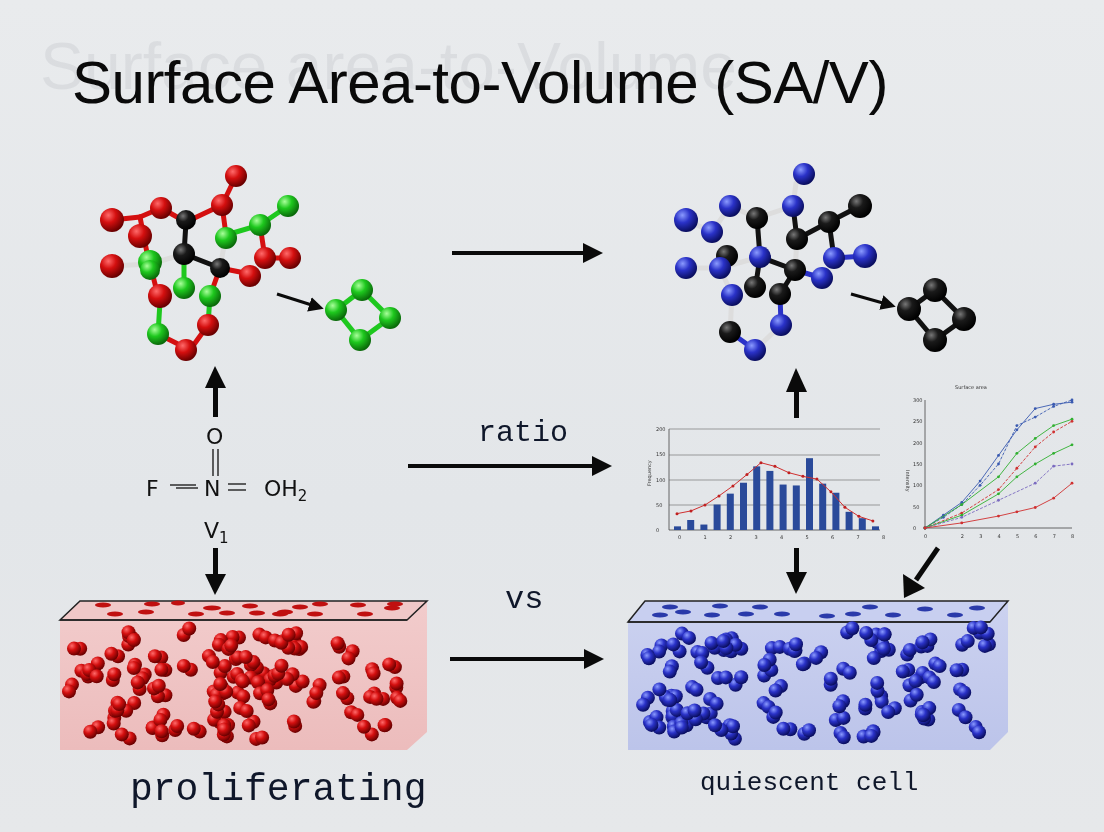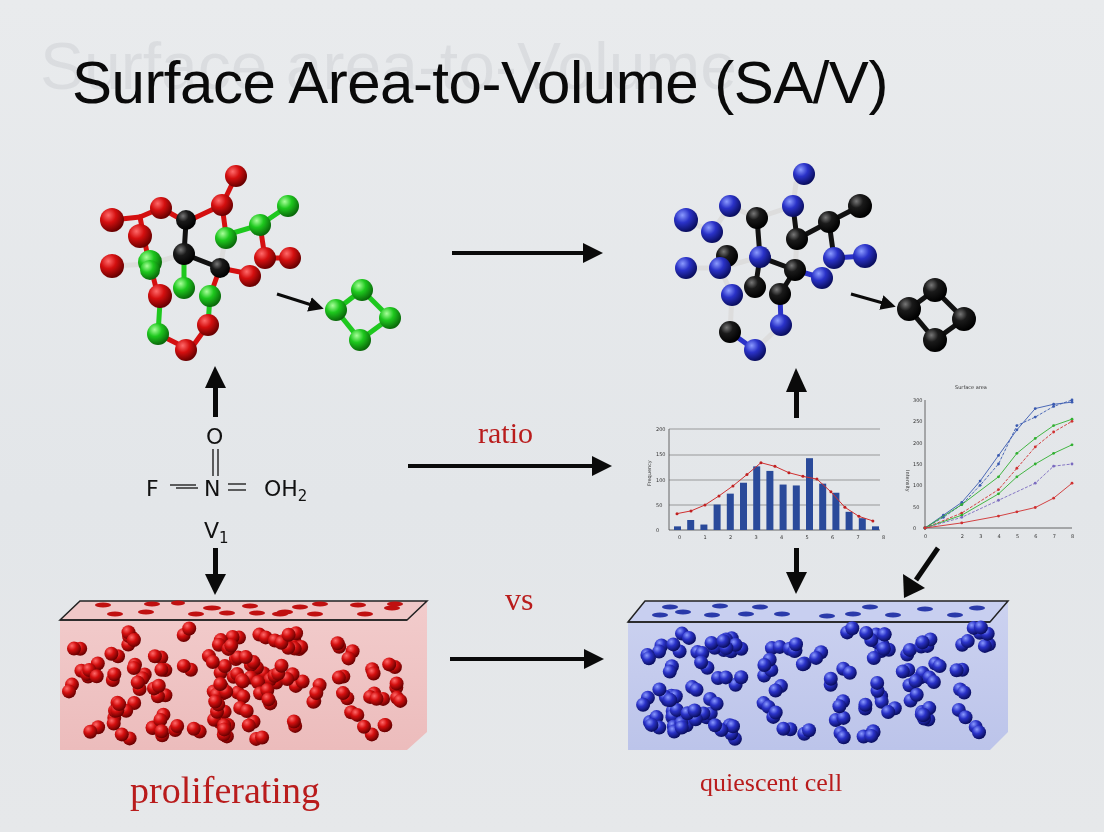--- a/index.html
+++ b/index.html
@@ -11,21 +11,21 @@
   .abs { position: absolute; }
   .title-ghost {
     position: absolute; left: 40px; top: 28px; font-size: 66px; color: #0f172a;
     opacity: 0.06; font-family: "Liberation Sans", sans-serif; white-space: nowrap;
   }
   .title {
     position: absolute; left: 72px; top: 48px; font-size: 60px; color: #0a0a0a;
     font-family: "Liberation Sans", sans-serif; white-space: nowrap; letter-spacing: -0.5px; text-align: right;
   }
   .label {
-    position: absolute; font-family: Liberation Serif, serif; color: #b91c1c; white-space: nowrap;
+    position: absolute; font-family: Liberation Mono, monospace; color: #0f172a; white-space: nowrap;
   }
   .formula { position: absolute; font-family: "DejaVu Sans", sans-serif; color: #111; font-size: 22px; }
   .chart-label { font-family: "DejaVu Sans", sans-serif; font-size: 5px; fill: #333; }
   svg { overflow: visible; }
 </style>
 </head>
 <body>
 
 <div class="title-ghost">Surface area-to-Volume</div>
 <div class="title">Surface Area-to-Volume (SA/V)</div>

